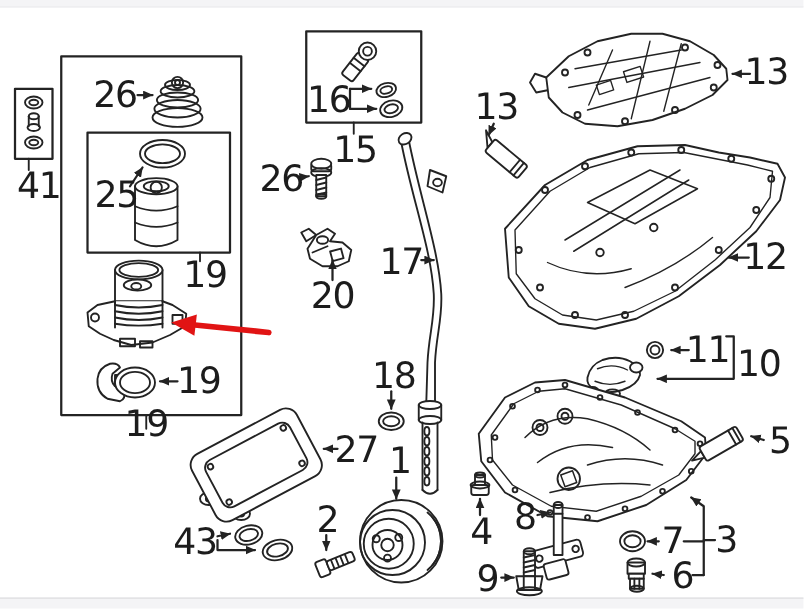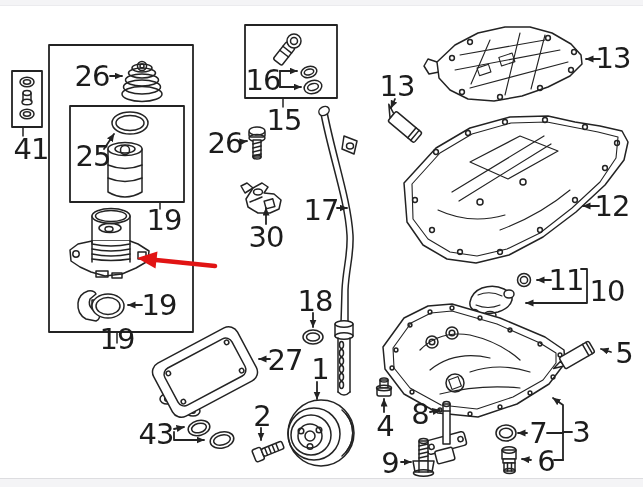--- a/index.html
+++ b/index.html
@@ -419,21 +419,21 @@
   <div class="co" style="left:607px;top:291px">10</div>
   <div class="co" style="left:566px;top:280px">11</div>
   <div class="co" style="left:612px;top:206px">12</div>
   <div class="co" style="left:397px;top:86px">13</div>
   <div class="co" style="left:613px;top:58px">13</div>
   <div class="co" style="left:284px;top:120px">15</div>
   <div class="co" style="left:263px;top:80px">16</div>
   <div class="co" style="left:321px;top:210px">17</div>
   <div class="co" style="left:315px;top:301px">18</div>
   <div class="co" style="left:117px;top:339px">19</div>
-  <div class="co" style="left:266px;top:237px">30</div>
+  <div class="co" style="left:266px;top:237px">20</div>
   <div class="co" style="left:225px;top:143px">26</div>
   <div class="co" style="left:159px;top:305px">19</div>
   <div class="co" style="left:31px;top:149px">41</div>
   <div class="co" style="left:164px;top:220px">19</div>
   <div class="co" style="left:93px;top:156px">25</div>
   <div class="co" style="left:92px;top:76px">26</div>
   <div class="co" style="left:285px;top:360px">27</div>
   <div class="co" style="left:156px;top:434px">43</div>
 </div>
 

